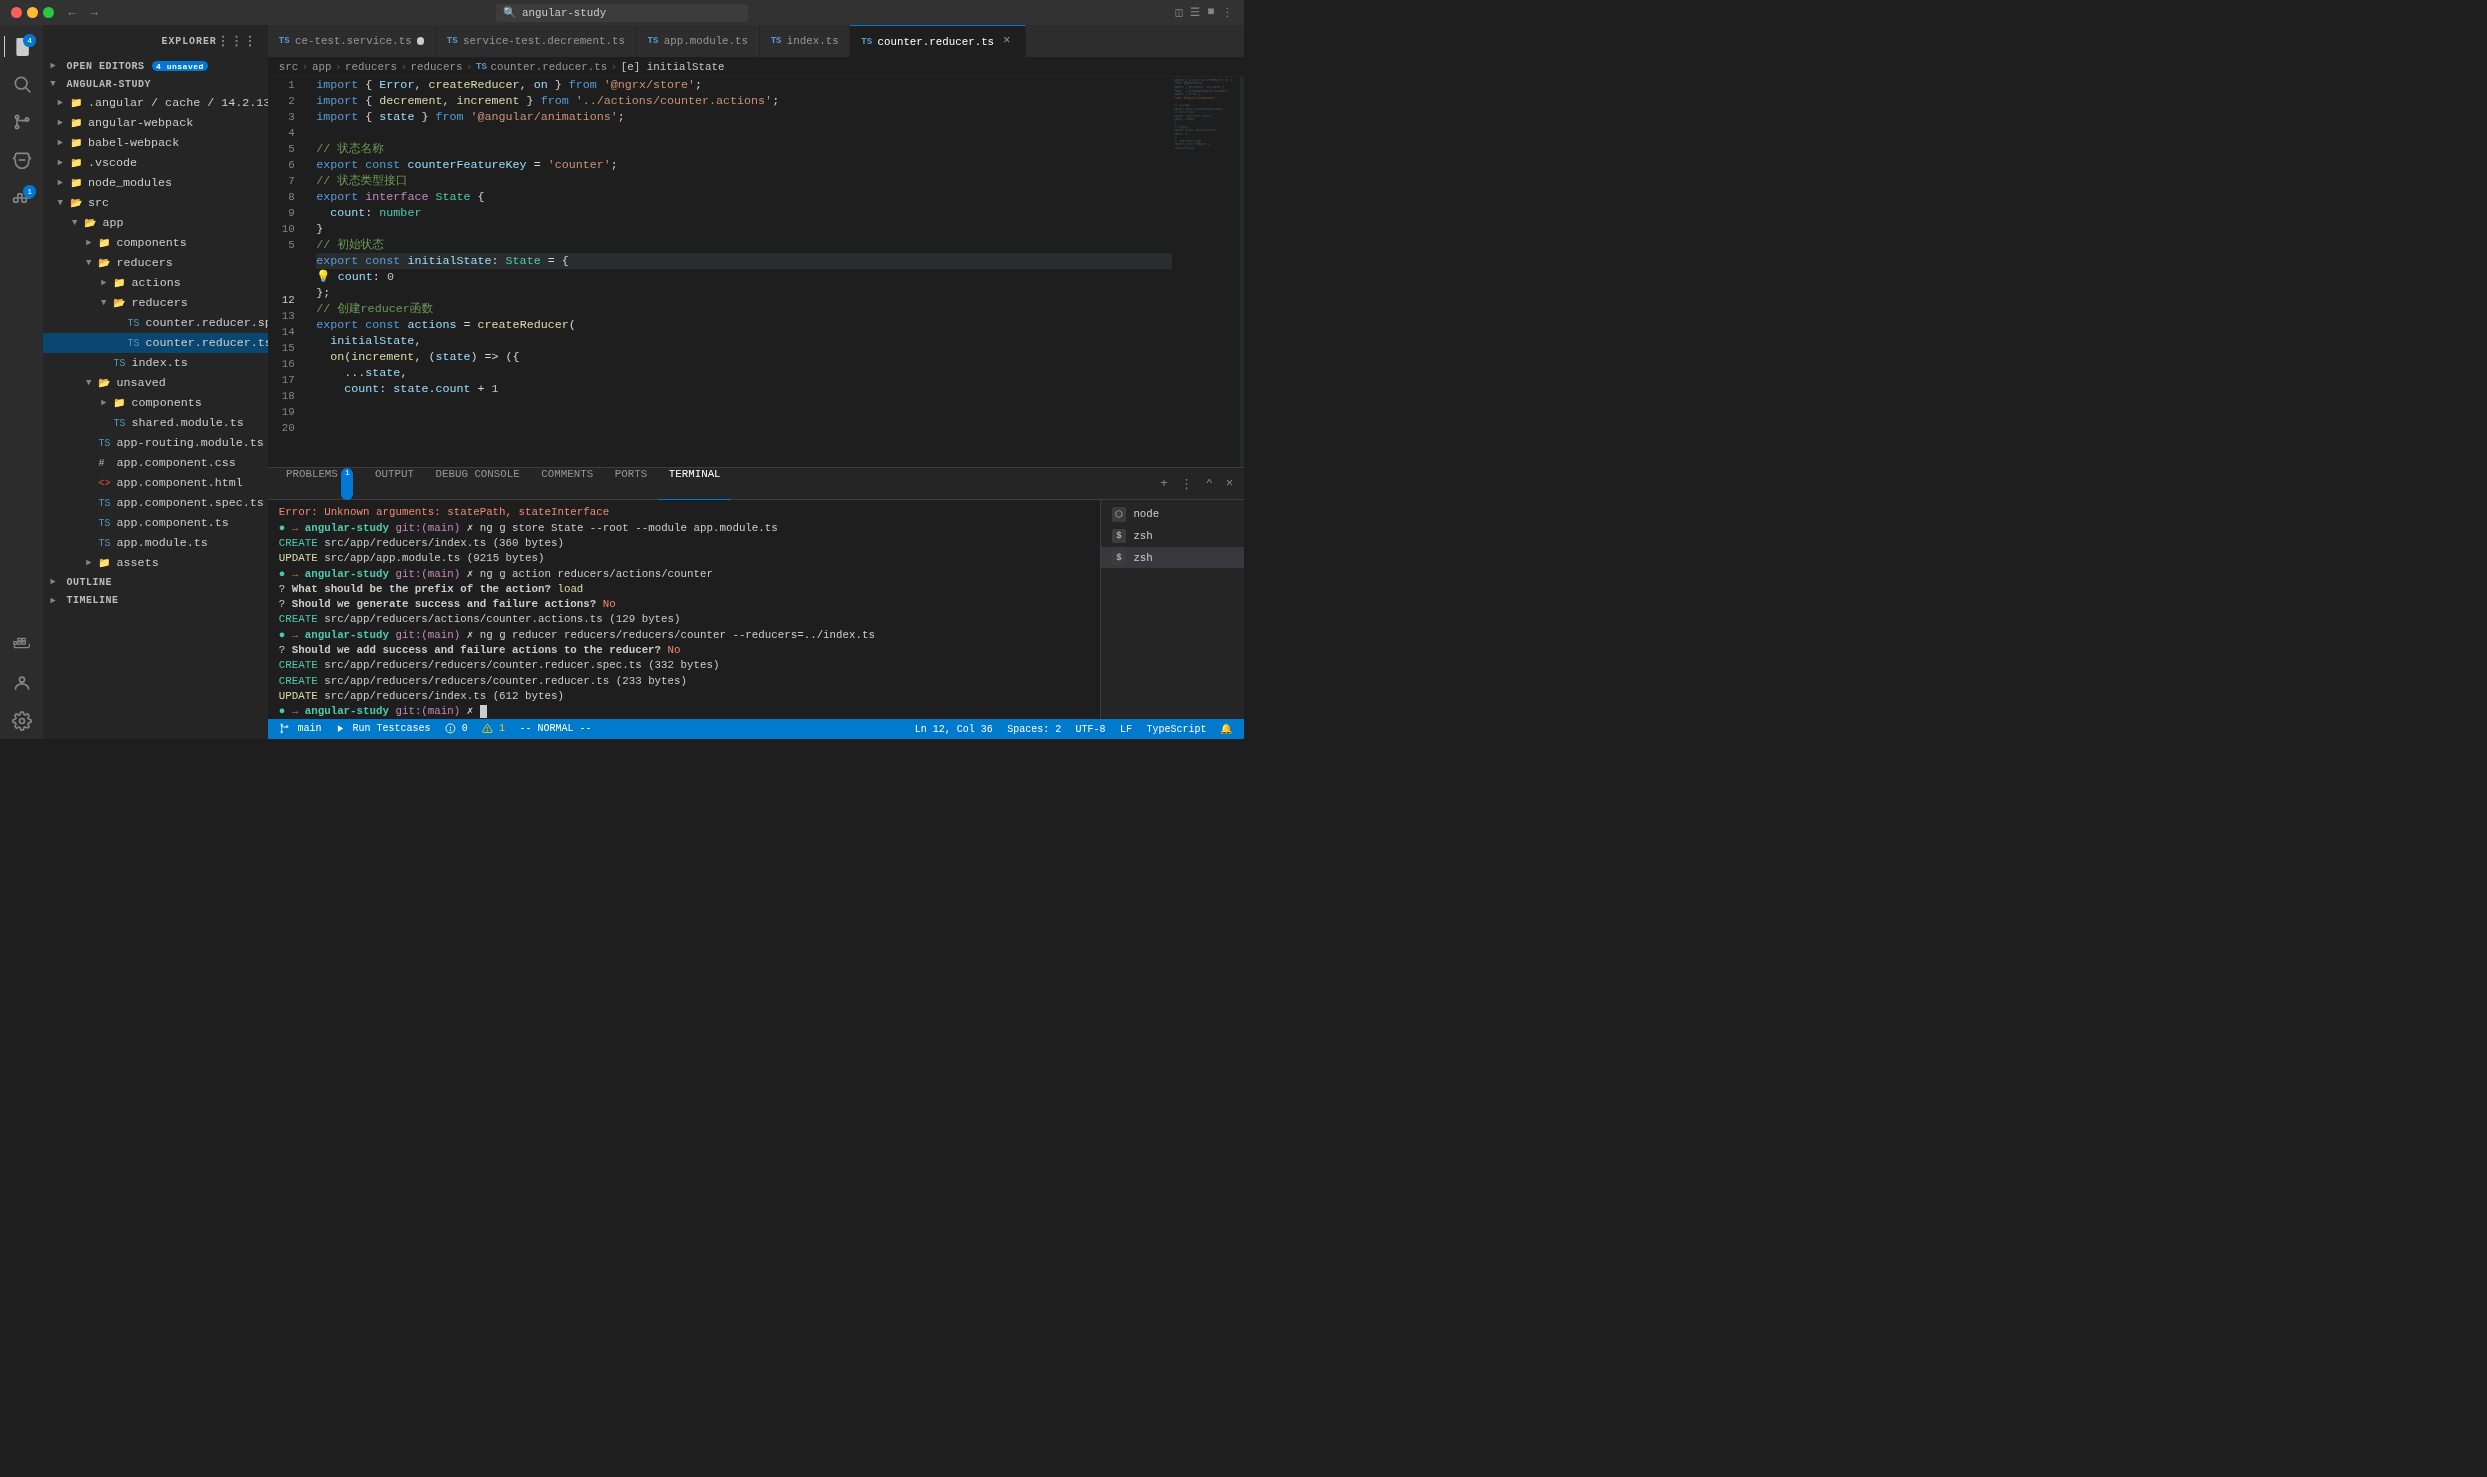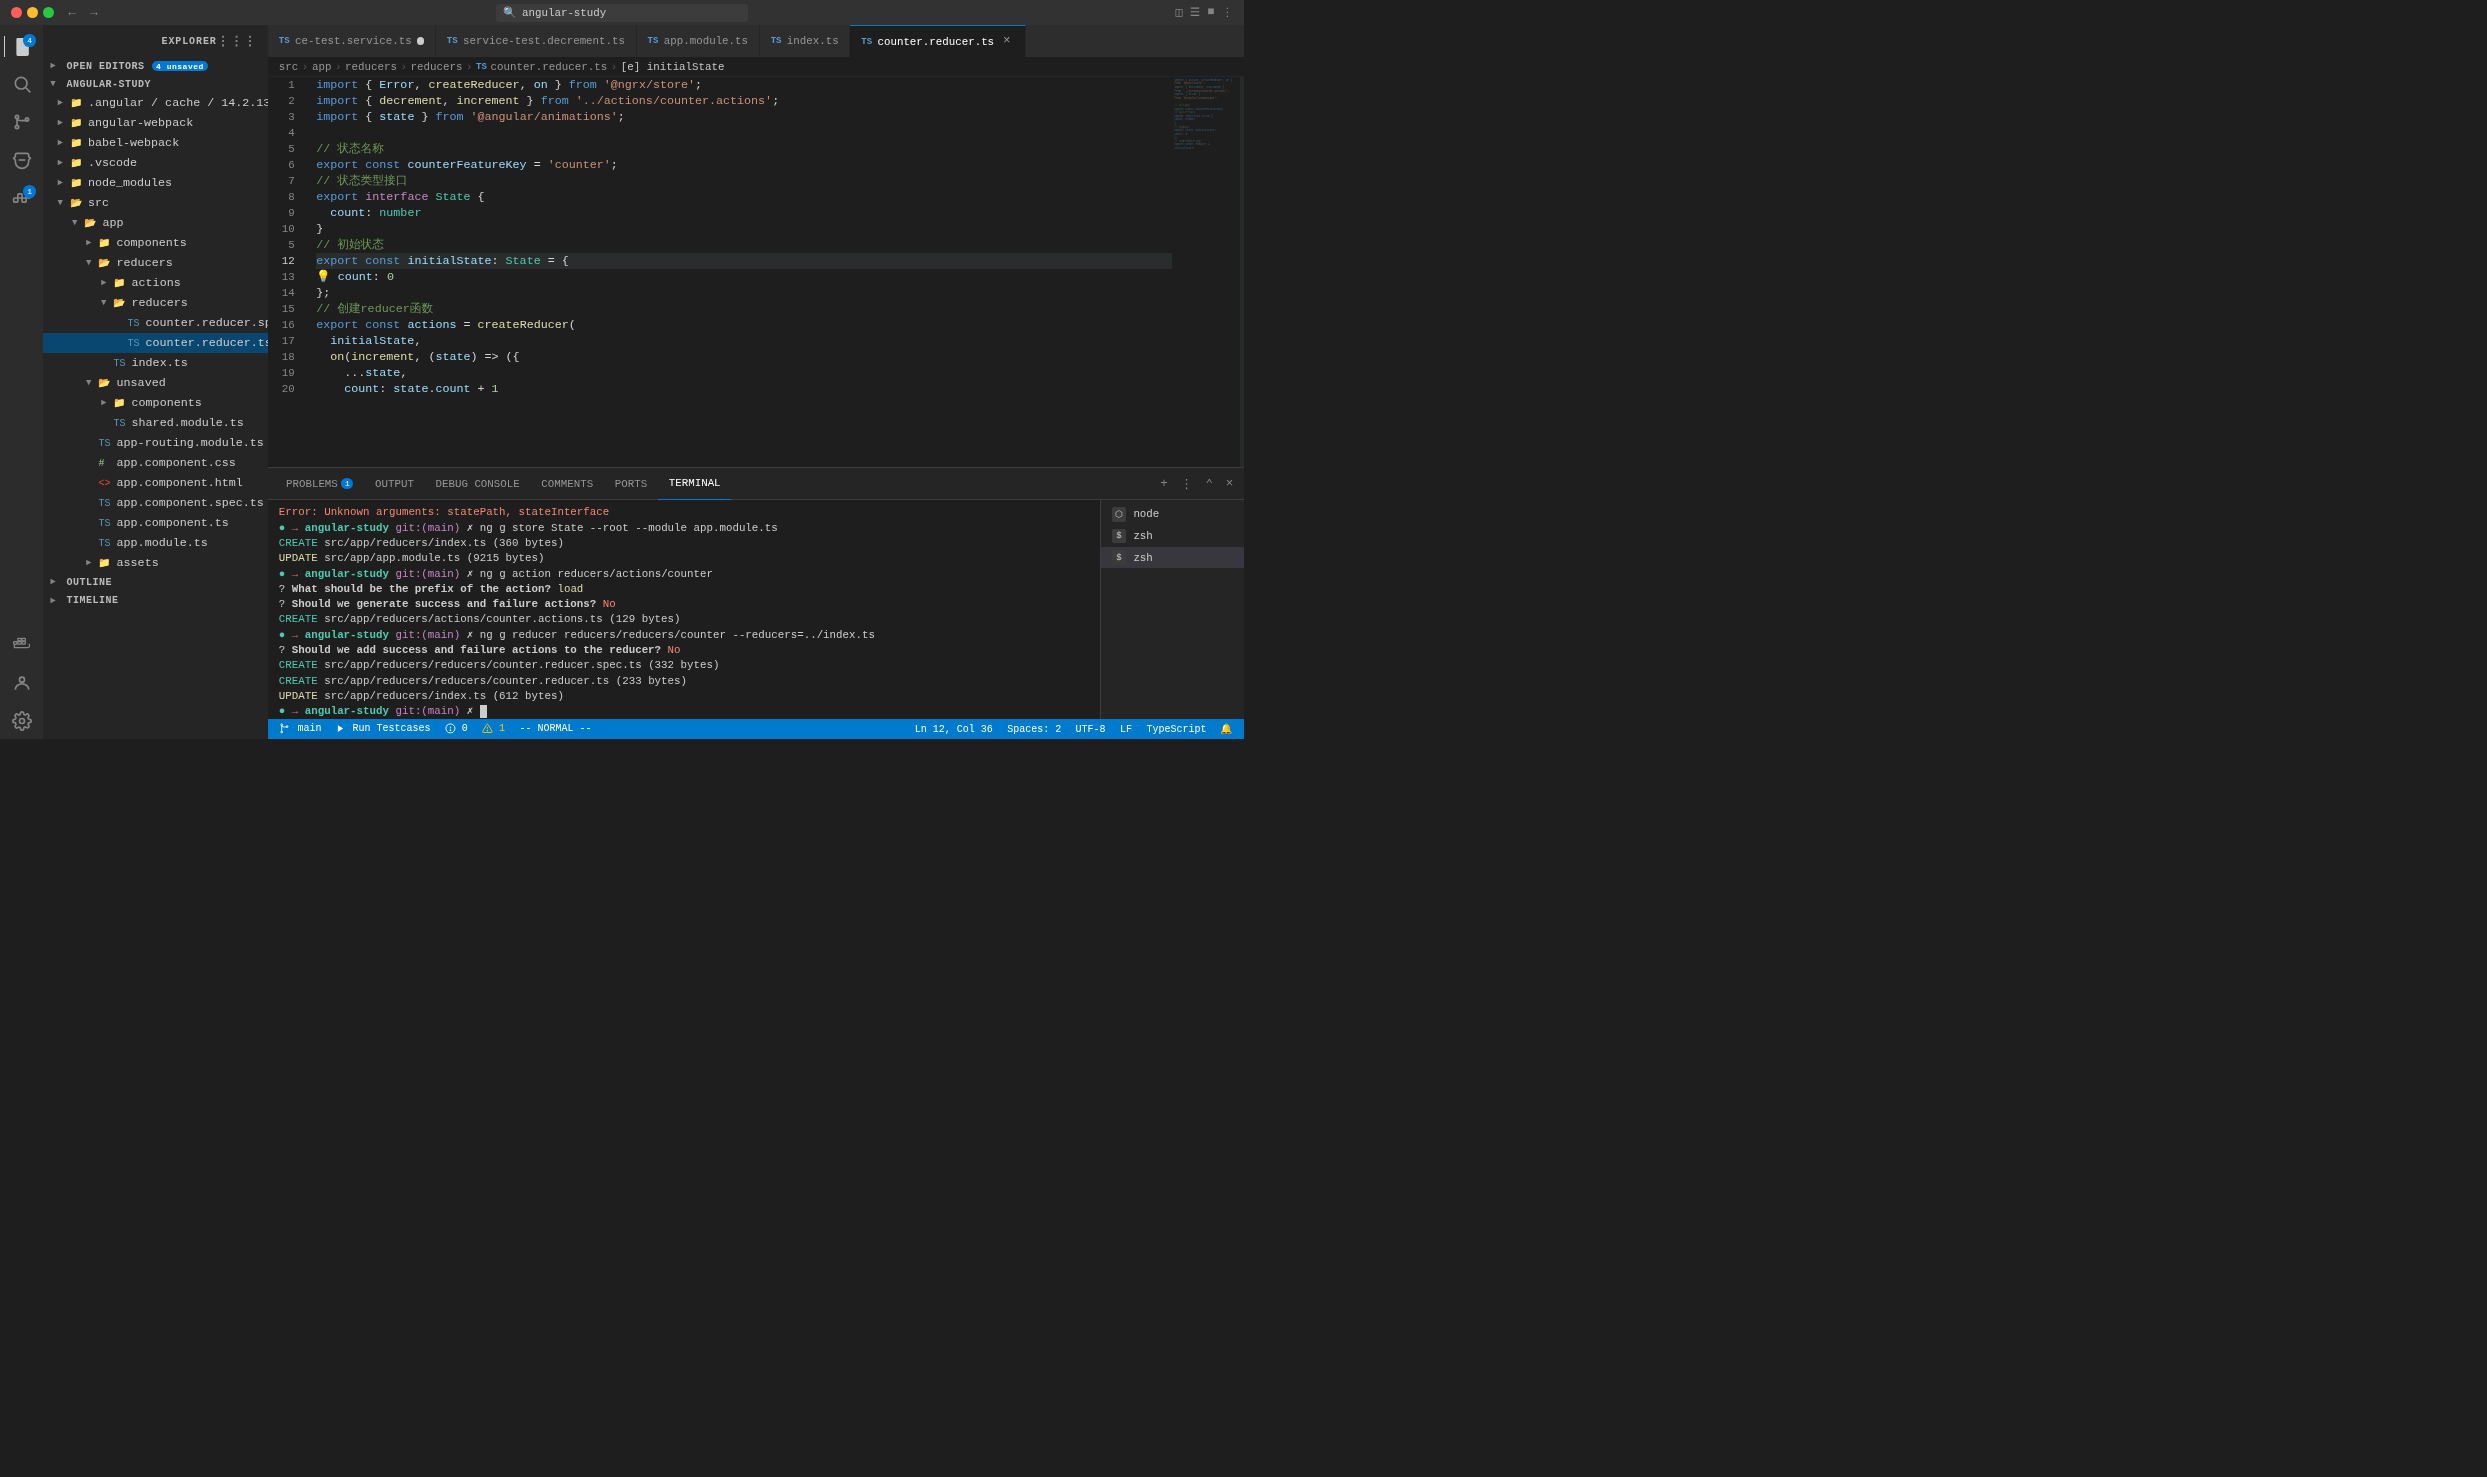--- a/index.html
+++ b/index.html
@@ -301,21 +301,21 @@
       user-select: none;
     }
     .line-num {
       height: 16px;
       display: flex;
       align-items: center;
       justify-content: flex-end;
       padding-right: 7.2px;
       font-size: 10.8px;
     }
-    .line-num.active { color: #cccccc; }
+    .line-num.active { color: #cccccc; margin-top: 39px; }
     #code-area {
       flex: 1;
       padding: 0 0 0 7.2px;
       overflow: auto;
       background: #1e1e1e;
     }
     #code-area::-webkit-scrollbar { width: 7.2px; height: 7.2px; }
     #code-area::-webkit-scrollbar-thumb { background: #424242; }
     .code-line {
       height: 16px;
@@ -362,21 +362,20 @@
       display: flex;
       align-items: center;
       padding: 0 7.2px;
       gap: 0;
       border-bottom: 0.9px solid #3c3c3c;
     }
     .panel-tab {
       padding: 0 10.8px;
       height: 32px;
       display: flex;
-      align-items: center;
       font-size: 10.8px;
       color: #969696;
       cursor: pointer;
     }
     .panel-tab.active {
       color: #ffffff;
       border-bottom: 0.9px solid #0078d4;
     }
     .panel-badge {
       background: #0078d4;

